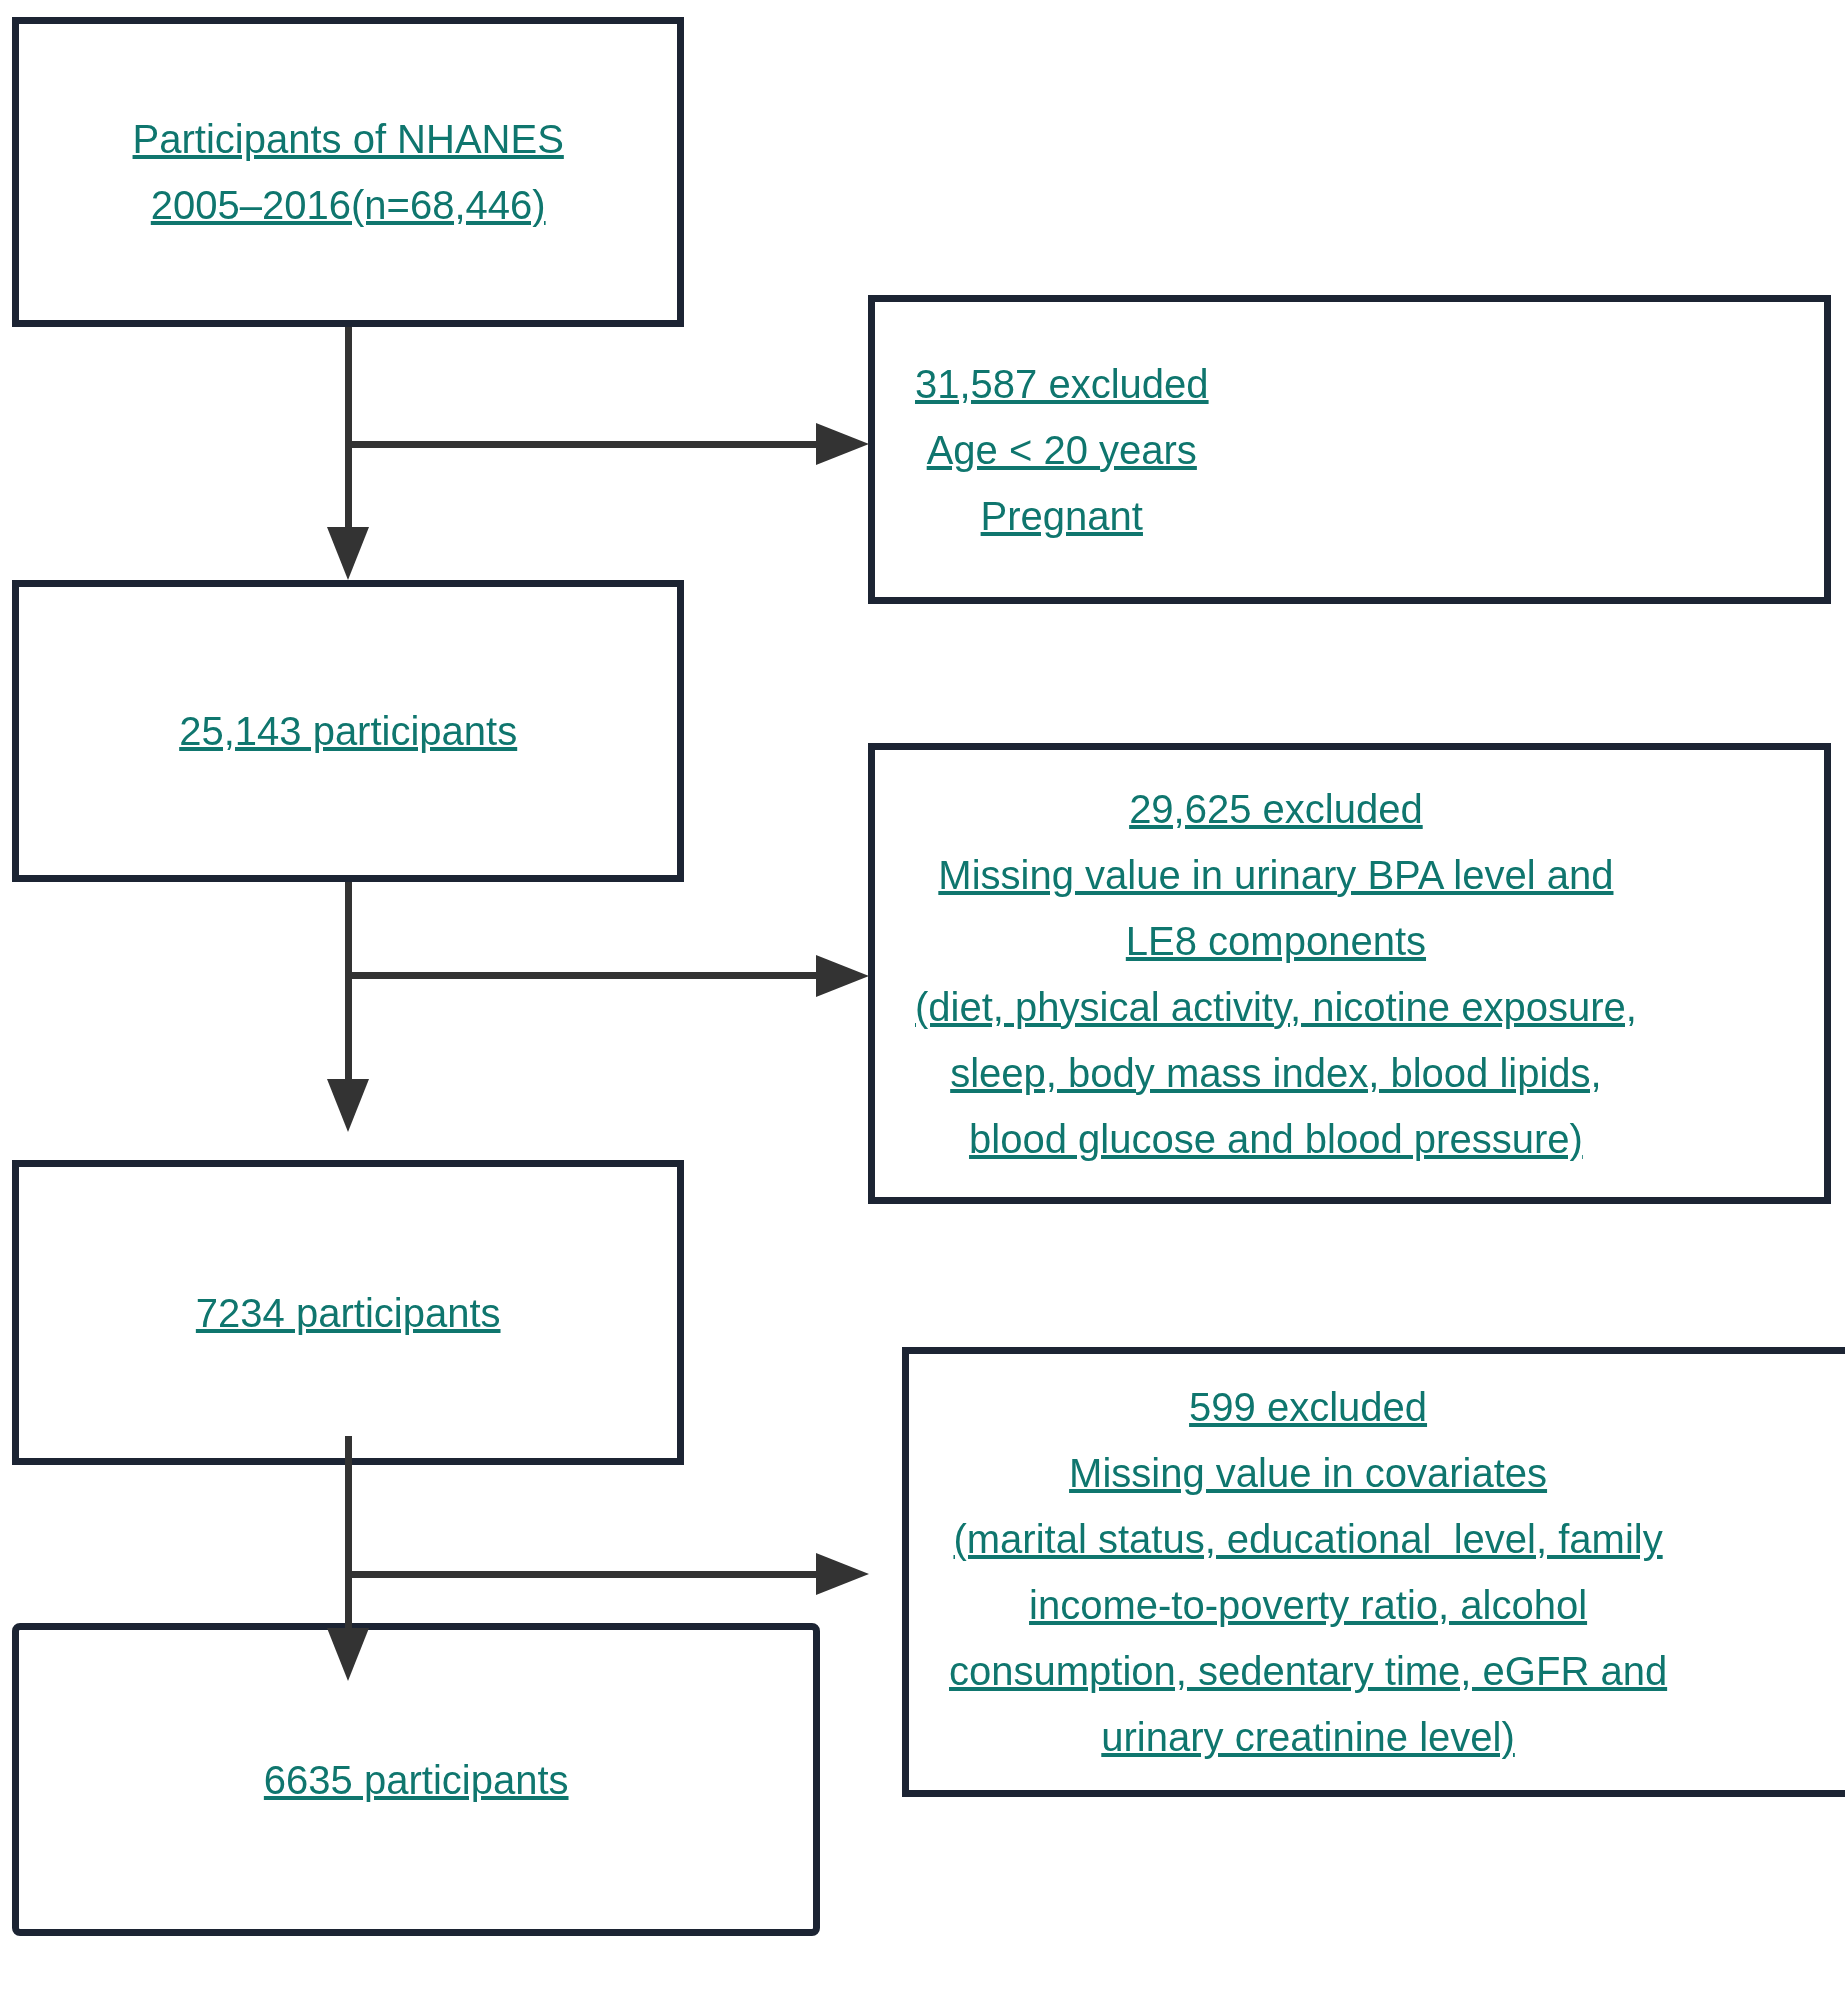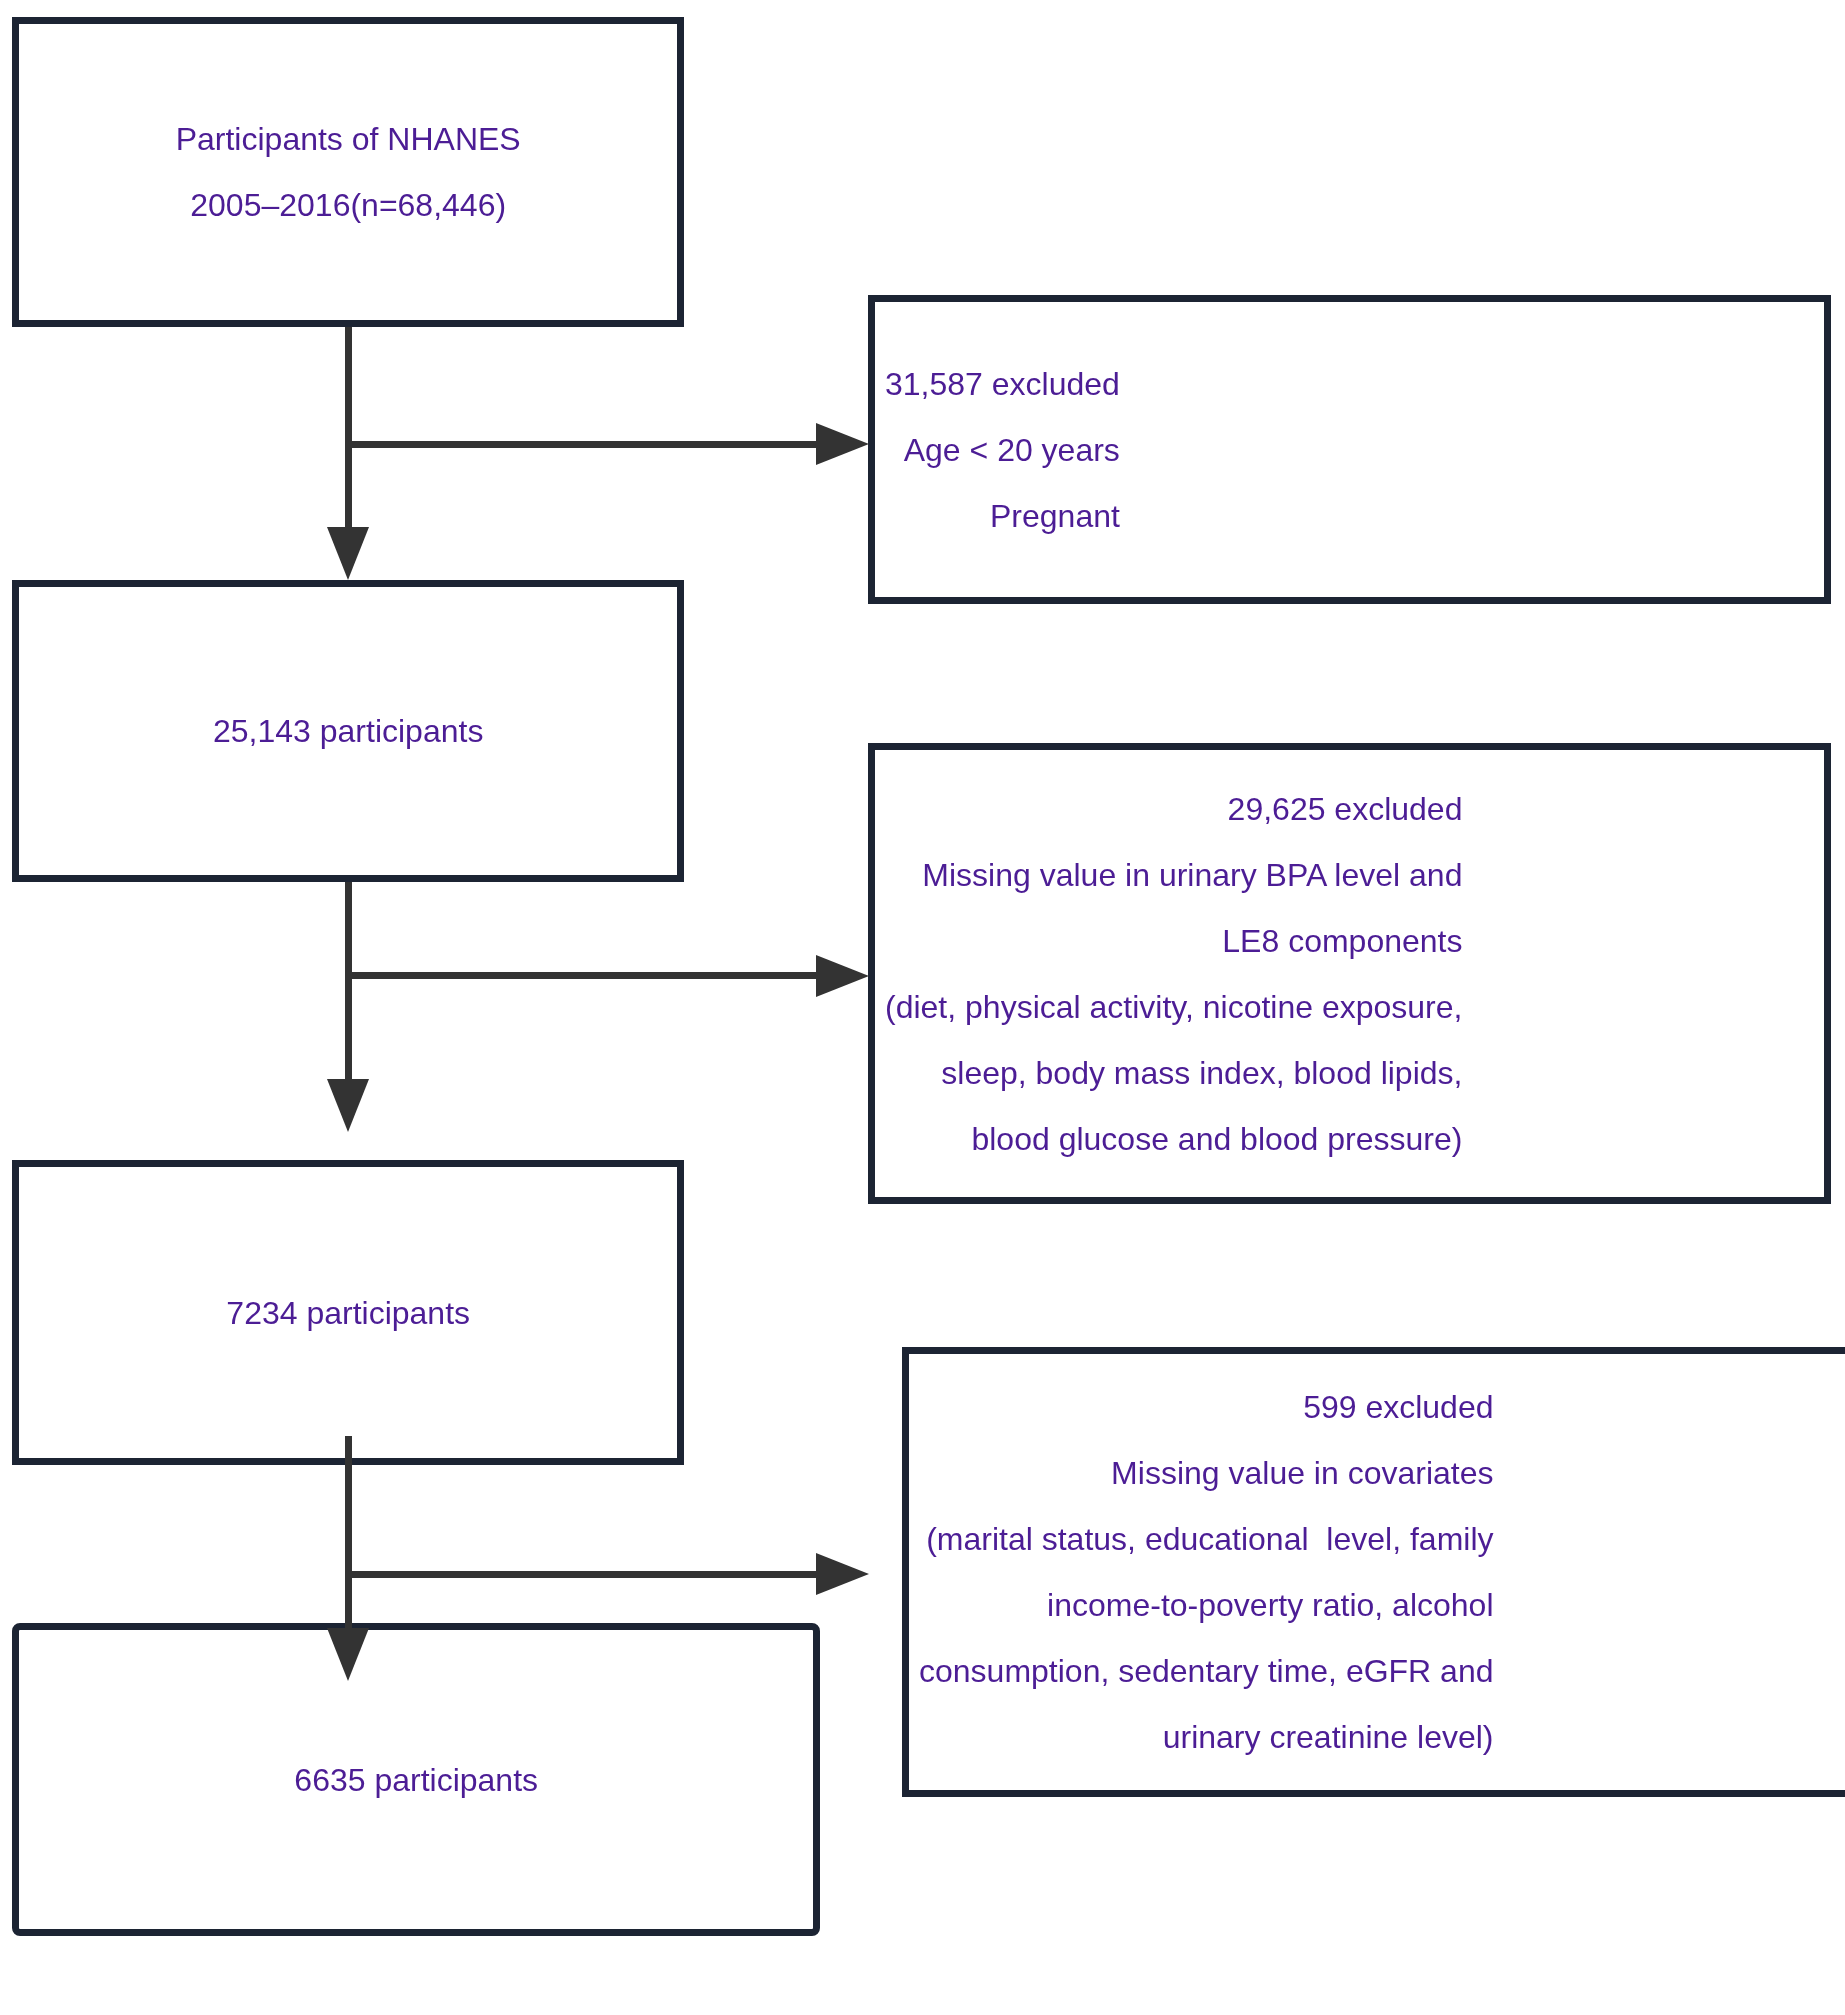--- a/index.html
+++ b/index.html
@@ -9,27 +9,28 @@
   .box{
     position:absolute;
     box-sizing:border-box;
     border:7.5px solid #1c2433;
     background:#ffffff;
     display:flex;
     align-items:center;
   }
   .lbox{justify-content:center;}
   .lbox .txt{text-align:center;}
-  .rbox .txt{text-align:right;padding-left:10px;padding-right:8.1px;}
+  .rbox .txt{text-align:center;padding-left:40px;padding-right:8.1px;}
 
   .txt{
-    font-size:32px;
+    font-size:40px;
     line-height:66px;
-    color:#4c1d95;
+    color:#0f766e;
     white-space:pre-wrap;
+    text-decoration:underline;
   }
 
   .vline,.hline{position:absolute;background:#333333;}
   .vline{width:6.8px;}
   .hline{height:6.8px;}
 
   .arrow-down{
     position:absolute;width:0;height:0;
     border-left:21px solid transparent;
     border-right:21px solid transparent;

